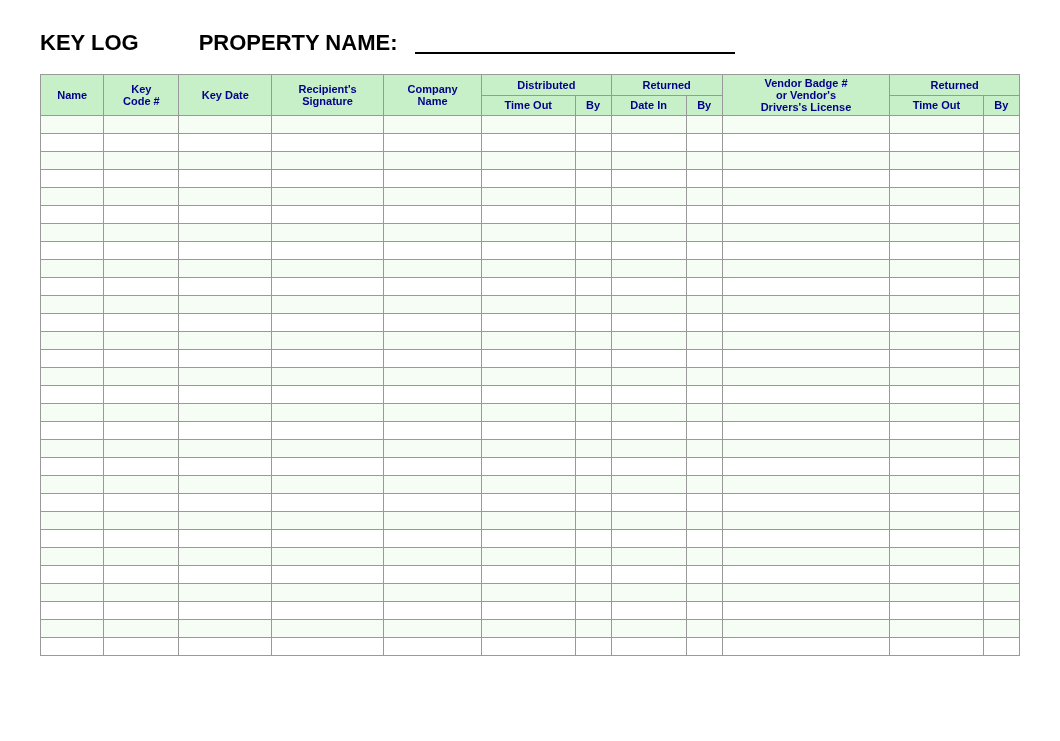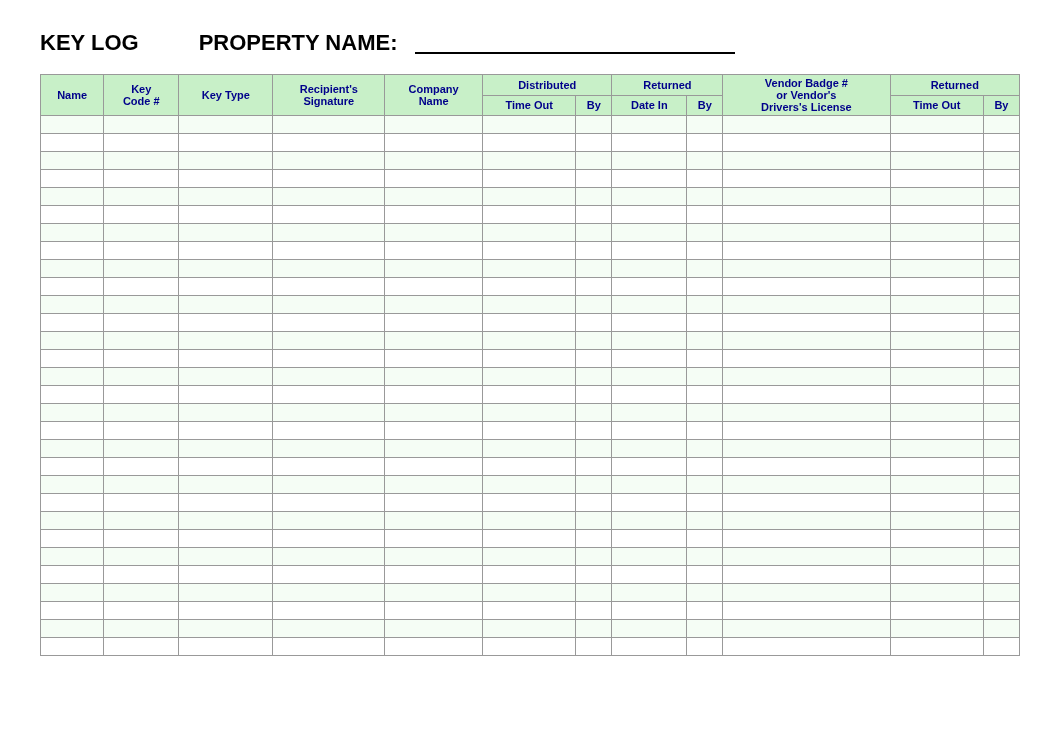--- a/index.html
+++ b/index.html
@@ -86,21 +86,21 @@
     <span class="property-name-label">PROPERTY NAME:</span>
     <span class="property-name-line"></span>
   </div>
 </div>
 
 <table class="log-table">
   <thead>
     <tr class="header-row-1">
       <th rowspan="3">Name</th>
       <th rowspan="3">Key<br>Code #</th>
-      <th rowspan="3">Key Type</th>
+      <th rowspan="3">Key Date</th>
       <th rowspan="3">Recipient's<br>Signature</th>
       <th rowspan="3">Company<br>Name</th>
       <th colspan="2">Distributed</th>
       <th colspan="2">Returned</th>
       <th rowspan="3">Vendor Badge #<br>or Vendor's<br>Drivers's License</th>
       <th colspan="2">Returned</th>
     </tr>
     <tr class="header-row-2">
       <th>Time Out</th>
       <th>By</th>

